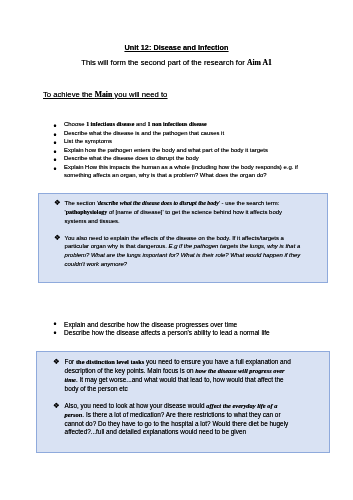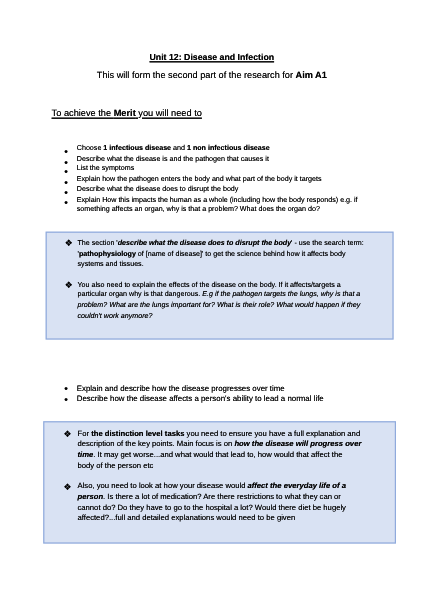--- a/index.html
+++ b/index.html
@@ -20,33 +20,33 @@
   .boxinner{position:relative;width:268px;padding-top:5.2px;}
   #box2{padding-top:6.8px;}
   #box2 .item{font-size:6.4px;line-height:8.75px;padding-left:27.2px;}
   #box2 .item .dia{line-height:8.75px;top:-0.4px;left:15.5px;}
   .box .item{position:relative;font-size:5.95px;line-height:8.8px;padding-left:26px;}
   .box .item.gap{margin-top:8.1px;}
   #box2 .item.gap{margin-top:8.7px;}
   .box .item .dia{position:absolute;left:15.3px;top:0.3px;font-size:7.4px;line-height:8.8px;}
   .box .item .ln{display:block;white-space:nowrap;}
   .page{text-shadow:0 0 0.45px rgba(0,0,0,0.7);}
-  b{font-weight:bold;}
+  b{font-weight:bold;font-family:Liberation Serif, serif;}
   i{font-style:italic;}
 </style>
 </head>
 <body>
 
 <div class="page">
 
   <div class="abs center title" style="top:43px;">Unit 12: Disease and Infection</div>
 
   <div class="abs center subtitle" style="top:58px;">This will form the second part of the research for <b>Aim A1</b></div>
 
-  <div class="abs section-head" style="top:89.5px;">To achieve the <b>Merit</b> you will need to</div>
+  <div class="abs section-head" style="top:89.5px;">To achieve the <b>Main</b> you will need to</div>
 
   <div class="abs bullets" style="top:120px;">
       <div class="row"><span class="bul">•</span><span class="txt">Choose <b>1 infectious disease</b> and <b>1 non infectious disease</b></span></div>
       <div class="row"><span class="bul">•</span><span class="txt">Describe what the disease is and the pathogen that causes it</span></div>
       <div class="row"><span class="bul">•</span><span class="txt">List the symptoms</span></div>
       <div class="row"><span class="bul">•</span><span class="txt">Explain how the pathogen enters the body and what part of the body it targets</span></div>
       <div class="row"><span class="bul">•</span><span class="txt">Describe what the disease does to disrupt the body</span></div>
       <div class="row"><span class="bul">•</span><span class="txt">Explain How this impacts the human as a whole (including how the body responds) e.g. if something affects an organ, why is that a problem? What does the organ do?</span></div>
     </div>
 

